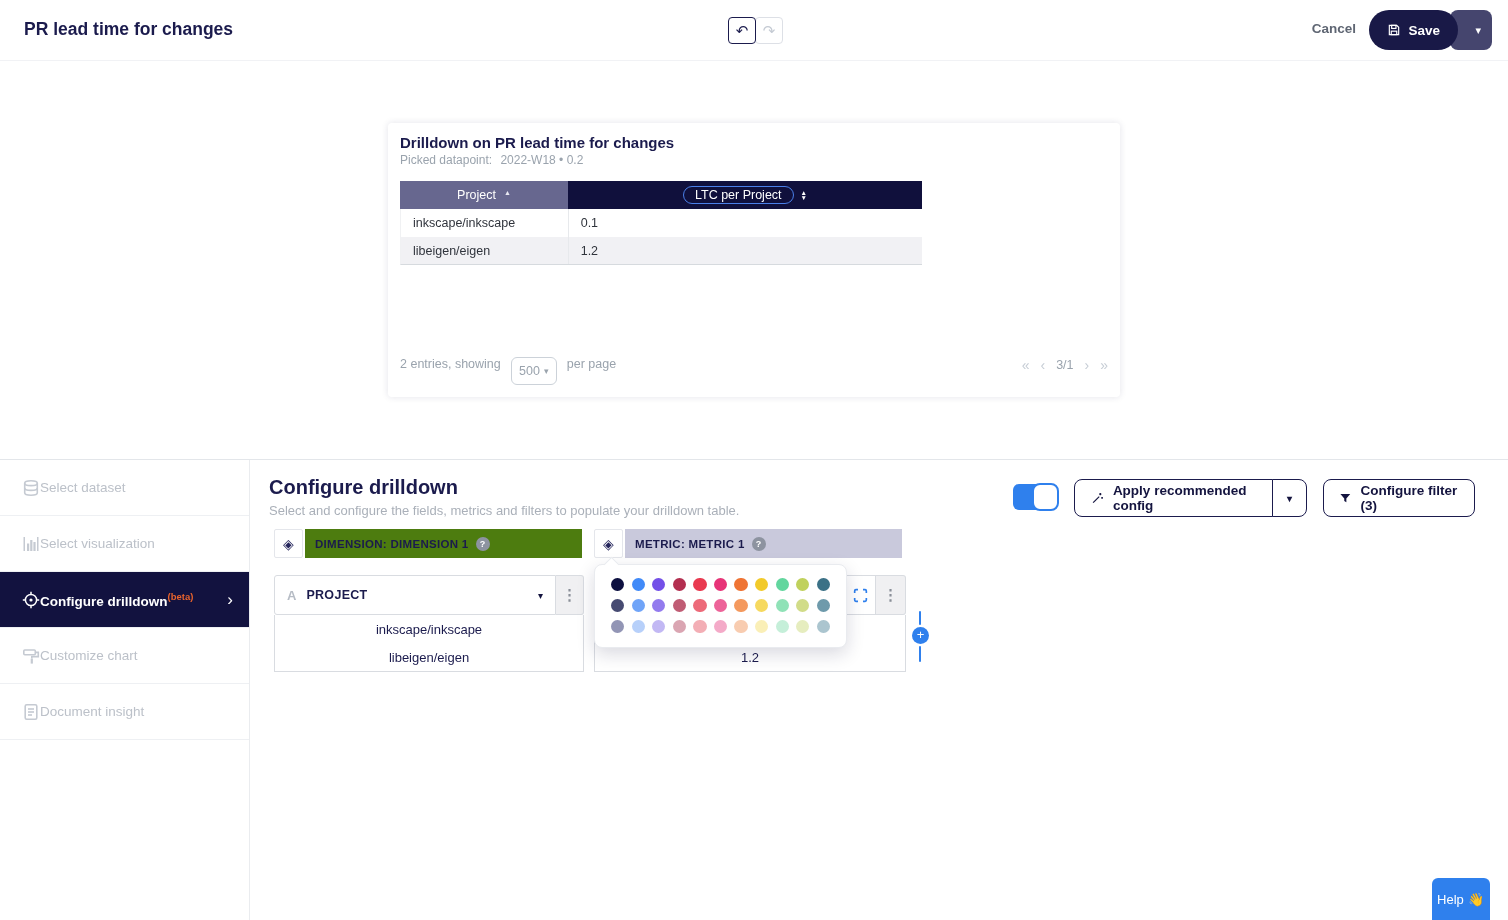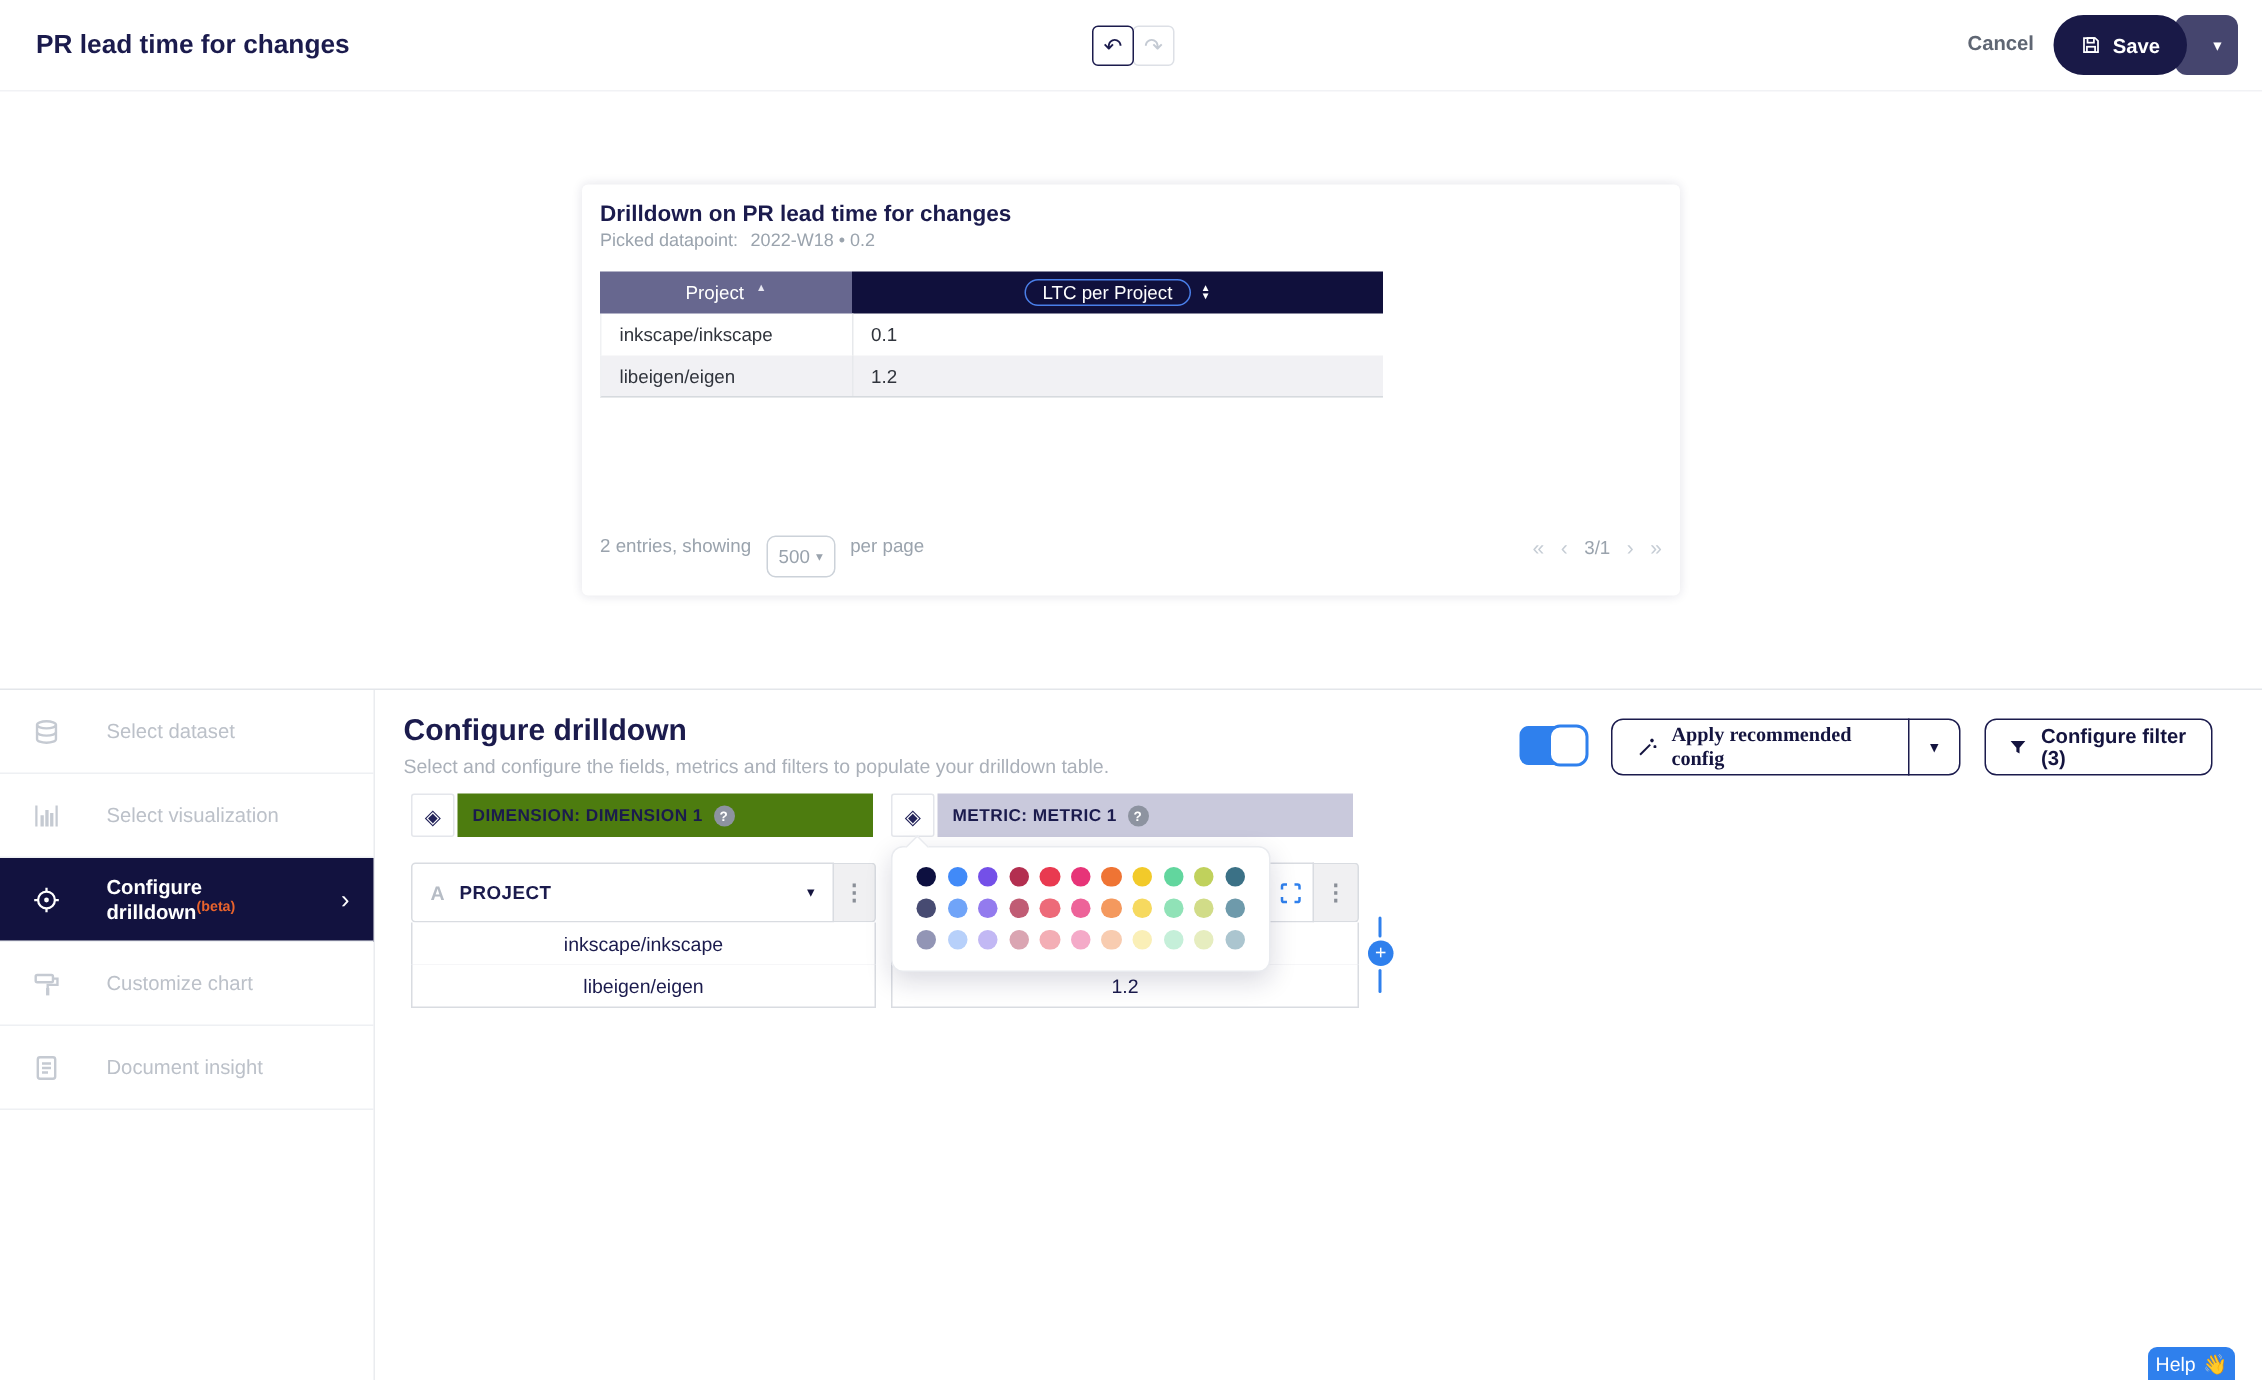--- a/index.html
+++ b/index.html
@@ -38,34 +38,34 @@
   .card-footer { position:absolute; left:12px; right:12px; top:234px; height:30px; display:flex; align-items:flex-start; color:#9aa3ad; font-size:12.5px; }
   .page-size { margin:0 10px; width:46px; height:28px; border:1px solid #ccd2d9; border-radius:6px; display:flex; align-items:center; justify-content:center; gap:4px; color:#9aa3ad; cursor:pointer; }
   .page-size .crt { font-size:9px; }
   .pager { margin-left:auto; display:flex; align-items:center; gap:11px; color:#c6cdd5; font-size:14px; }
   .pager .pg { cursor:pointer; }
   .pager .ind { color:#9aa3ad; font-size:12.5px; }
 
   
   .bottom { position:absolute; top:459px; left:0; width:100%; height:461px; background:#fff; border-top:1px solid #e3e6ea; }
   .sidebar { position:absolute; left:0; top:0; width:250px; height:100%; border-right:1px solid #eaecef; }
-  .side-item { height:56px; border-bottom:1px solid #eef0f3; display:flex; align-items:center; padding:0 16px 0 22px; gap:31px; color:#bcc1c9; font-size:13.5px; cursor:pointer; }
+  .side-item { height:56px; border-bottom:1px solid #eef0f3; display:flex; align-items:center; padding:0 16px 0 22px; gap:0; color:#bcc1c9; font-size:13.5px; cursor:pointer; }
   .side-item svg { flex:0 0 auto; }
   .side-item.active { background:#12123f; color:#fff; font-weight:700; }
   .beta { color:#e8632c; font-size:9.5px; font-weight:700; vertical-align:super; margin-left:0; }
   .side-chevron { margin-left:auto; color:#fff; font-size:17px; font-weight:400; }
 
   
   .cfg-title { position:absolute; left:269px; top:16px; font-size:20px; font-weight:700; color:#1b1b4d; }
   .cfg-sub { position:absolute; left:269px; top:43px; font-size:13px; color:#aab0b9; }
   .toggle { position:absolute; left:1013px; top:23px; width:46px; height:28px; cursor:pointer; }
   .toggle .track { position:absolute; left:0; top:1px; width:32px; height:26px; background:#2f80ed; border-radius:6px; }
   .toggle .thumb { position:absolute; left:19px; top:0; width:27px; height:28px; background:#fff; border:2px solid #2f80ed; border-radius:8px; }
   .btn-outline { position:absolute; top:19px; height:38px; background:#fff; border:1px solid #1b1b4d; display:flex; align-items:center; gap:9px; font-size:13.5px; font-weight:700; color:#14143f; cursor:pointer; }
-  .apply-btn { left:1074px; width:199px; border-radius:8px 0 0 8px; padding:0 16px;font-family:Liberation Serif, serif; }
+  .apply-btn { left:1074px; width:199px; border-radius:8px 0 0 8px; padding:0 16px; }
   .apply-caret { left:1272px; width:35px; border-radius:0 8px 8px 0; justify-content:center; font-size:10px; }
   .filter-btn { left:1323px; width:152px; border-radius:8px; padding:0 15px; }
 
   .chip-sq { position:absolute; top:69px; width:29px; height:29px; background:#fff; border:1px solid #e4e6eb; border-radius:2px; display:flex; align-items:center; justify-content:center; font-size:14px; color:#23235a; cursor:pointer; }
   .chip-bar { position:absolute; top:69px; width:277px; height:29px; display:flex; align-items:center; padding-left:10px; gap:7px; font-size:11.5px; font-weight:700; letter-spacing:.3px; color:#1b1b4d; }
   .help-dot { width:14px; height:14px; border-radius:50%; background:#8d93a0; color:#fff; font-size:9px; font-weight:700; display:flex; align-items:center; justify-content:center; cursor:pointer; }
 
   .field { position:absolute; top:115px; height:40px; background:#fff; border:1px solid #d9dce1; border-radius:3px 0 0 3px; display:flex; align-items:center; padding:0 12px; }
   .field .ftype { color:#b6bcc5; font-weight:700; font-size:13px; margin-right:10px; }
   .field .fname { font-size:12.5px; font-weight:700; letter-spacing:.3px; color:#1b1b4d; }
@@ -78,21 +78,21 @@
   .add-line { position:absolute; left:919px; width:2px; background:#2f80ed; border-radius:1px; }
   .add-plus { position:absolute; left:912px; top:167px; width:17px; height:17px; background:#2f80ed; border-radius:50%; color:#fff; font-size:13px; line-height:15px; text-align:center; cursor:pointer; }
 
   
   .popup { position:absolute; left:594px; top:104px; width:253px; height:84px; background:#fff; border:1px solid #e9ebef; border-radius:8px; box-shadow:0 6px 18px rgba(20,20,63,.16); padding:13px 16px; z-index:5; }
   .popup .notch { position:absolute; left:11px; top:-6px; width:11px; height:11px; background:#fff; border-left:1px solid #e9ebef; border-top:1px solid #e9ebef; transform:rotate(45deg); }
   .palette-row { display:flex; gap:7.3px; margin-bottom:7.6px; }
   .swatch { width:13.4px; height:13.4px; border-radius:50%; cursor:pointer; }
 
   
-  .help-btn { position:absolute; right:18px; bottom:0; width:58px; height:22px; background:#2f80ed; border-radius:6px 6px 0 0; color:#fff; font-size:13px; display:flex; align-items:center; justify-content:center; gap:5px; cursor:pointer; }
+  .help-btn { position:absolute; right:18px; bottom:0; width:58px; height:42px; background:#2f80ed; border-radius:6px 6px 0 0; color:#fff; font-size:13px; display:flex; align-items:center; justify-content:center; gap:5px; cursor:pointer; }
 </style>
 </head>
 <body>
 
 <div class="stage">
 
   <div class="header">
     <div class="header-title">PR lead time for changes</div>
     <div class="undo-redo">
       <div class="icon-btn undo">

